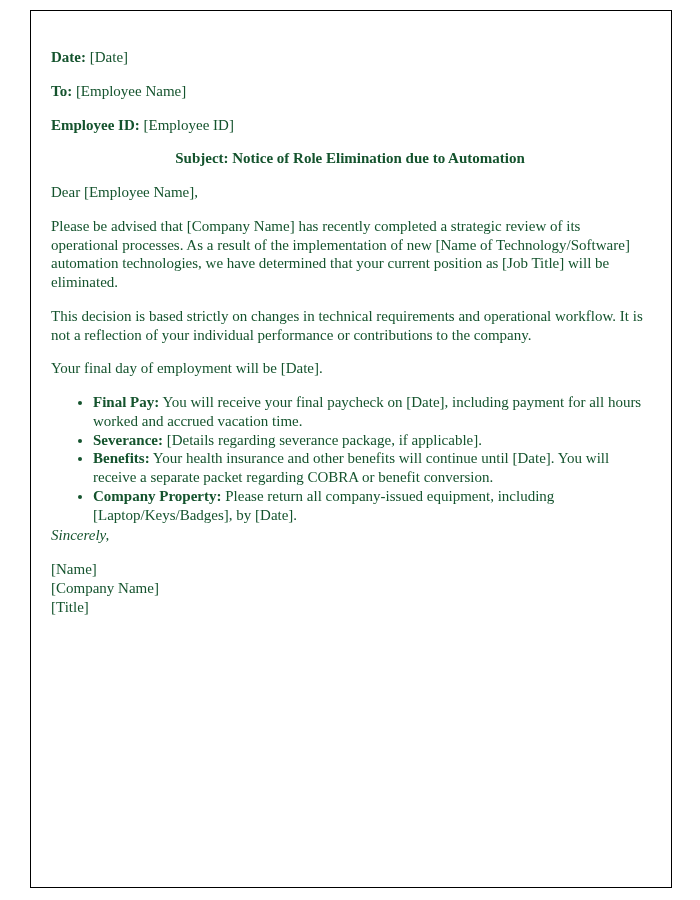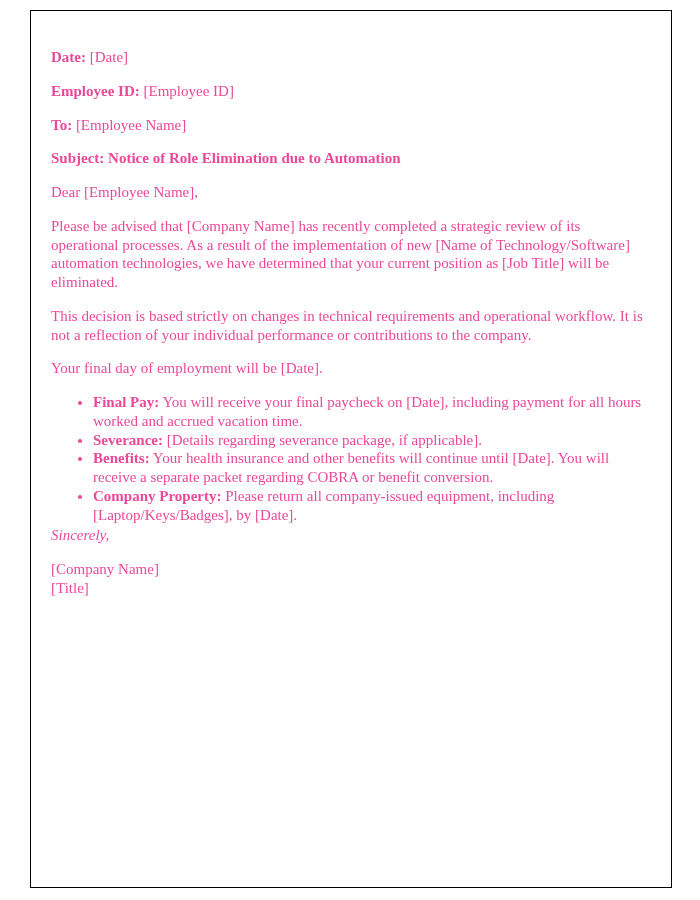--- a/index.html
+++ b/index.html
@@ -11,27 +11,27 @@
   }
   .page {
     position: absolute;
     left: 30px;
     top: 10px;
     width: 642px;
     height: 878px;
     border: 1px solid #000000;
     background: #ffffff;
     padding: 37px 22px 0 20px;
-    color: #ec4899;
+    color: #14532d;
     font-size: 15px;
     line-height: 1.25;
     overflow: hidden;
   }
   p { margin: 0 0 15px 0; }
-  .subject { font-weight: bold; }
+  .subject { font-weight: bold; text-align: center; }
   strong { font-weight: bold; }
   ul.transition-list {
     margin: 0 0 2px 0;
     padding-left: 42px;
   }
   ul.transition-list li {
     margin: 0;
   }
   .signature-block p { margin: 0; }
   .closing { margin-bottom: 15px; font-style: italic; }
@@ -40,27 +40,27 @@
 <body>
 
 <div class="page">
 
   <p class="field">
     <strong>Date:</strong>
     <span>[Date]</span>
   </p>
 
   <p class="field">
-    <strong>Employee ID:</strong>
-    <span>[Employee ID]</span>
+    <strong>To:</strong>
+    <span>[Employee Name]</span>
   </p>
 
   <p class="field">
-    <strong>To:</strong>
-    <span>[Employee Name]</span>
+    <strong>Employee ID:</strong>
+    <span>[Employee ID]</span>
   </p>
 
   <p class="subject">Subject: Notice of Role Elimination due to Automation</p>
 
   <p>Dear [Employee Name],</p>
 
   <p>Please be advised that [Company Name] has recently completed a strategic review of its operational processes. As a result of the implementation of new [Name of Technology/Software] automation technologies, we have determined that your current position as [Job Title] will be eliminated.</p>
 
   <p>This decision is based strictly on changes in technical requirements and operational workflow. It is not a reflection of your individual performance or contributions to the company.</p>
 
@@ -83,17 +83,18 @@
     <li>
       <strong>Company Property:</strong>
       <span>Please return all company-issued equipment, including [Laptop/Keys/Badges], by [Date].</span>
     </li>
   </ul>
 
 
   <p class="closing">Sincerely,</p>
 
   <div class="signature-block">
+    <p>[Name]</p>
     <p>[Company Name]</p>
     <p>[Title]</p>
   </div>
 
 </div>
 
 </body></html>

